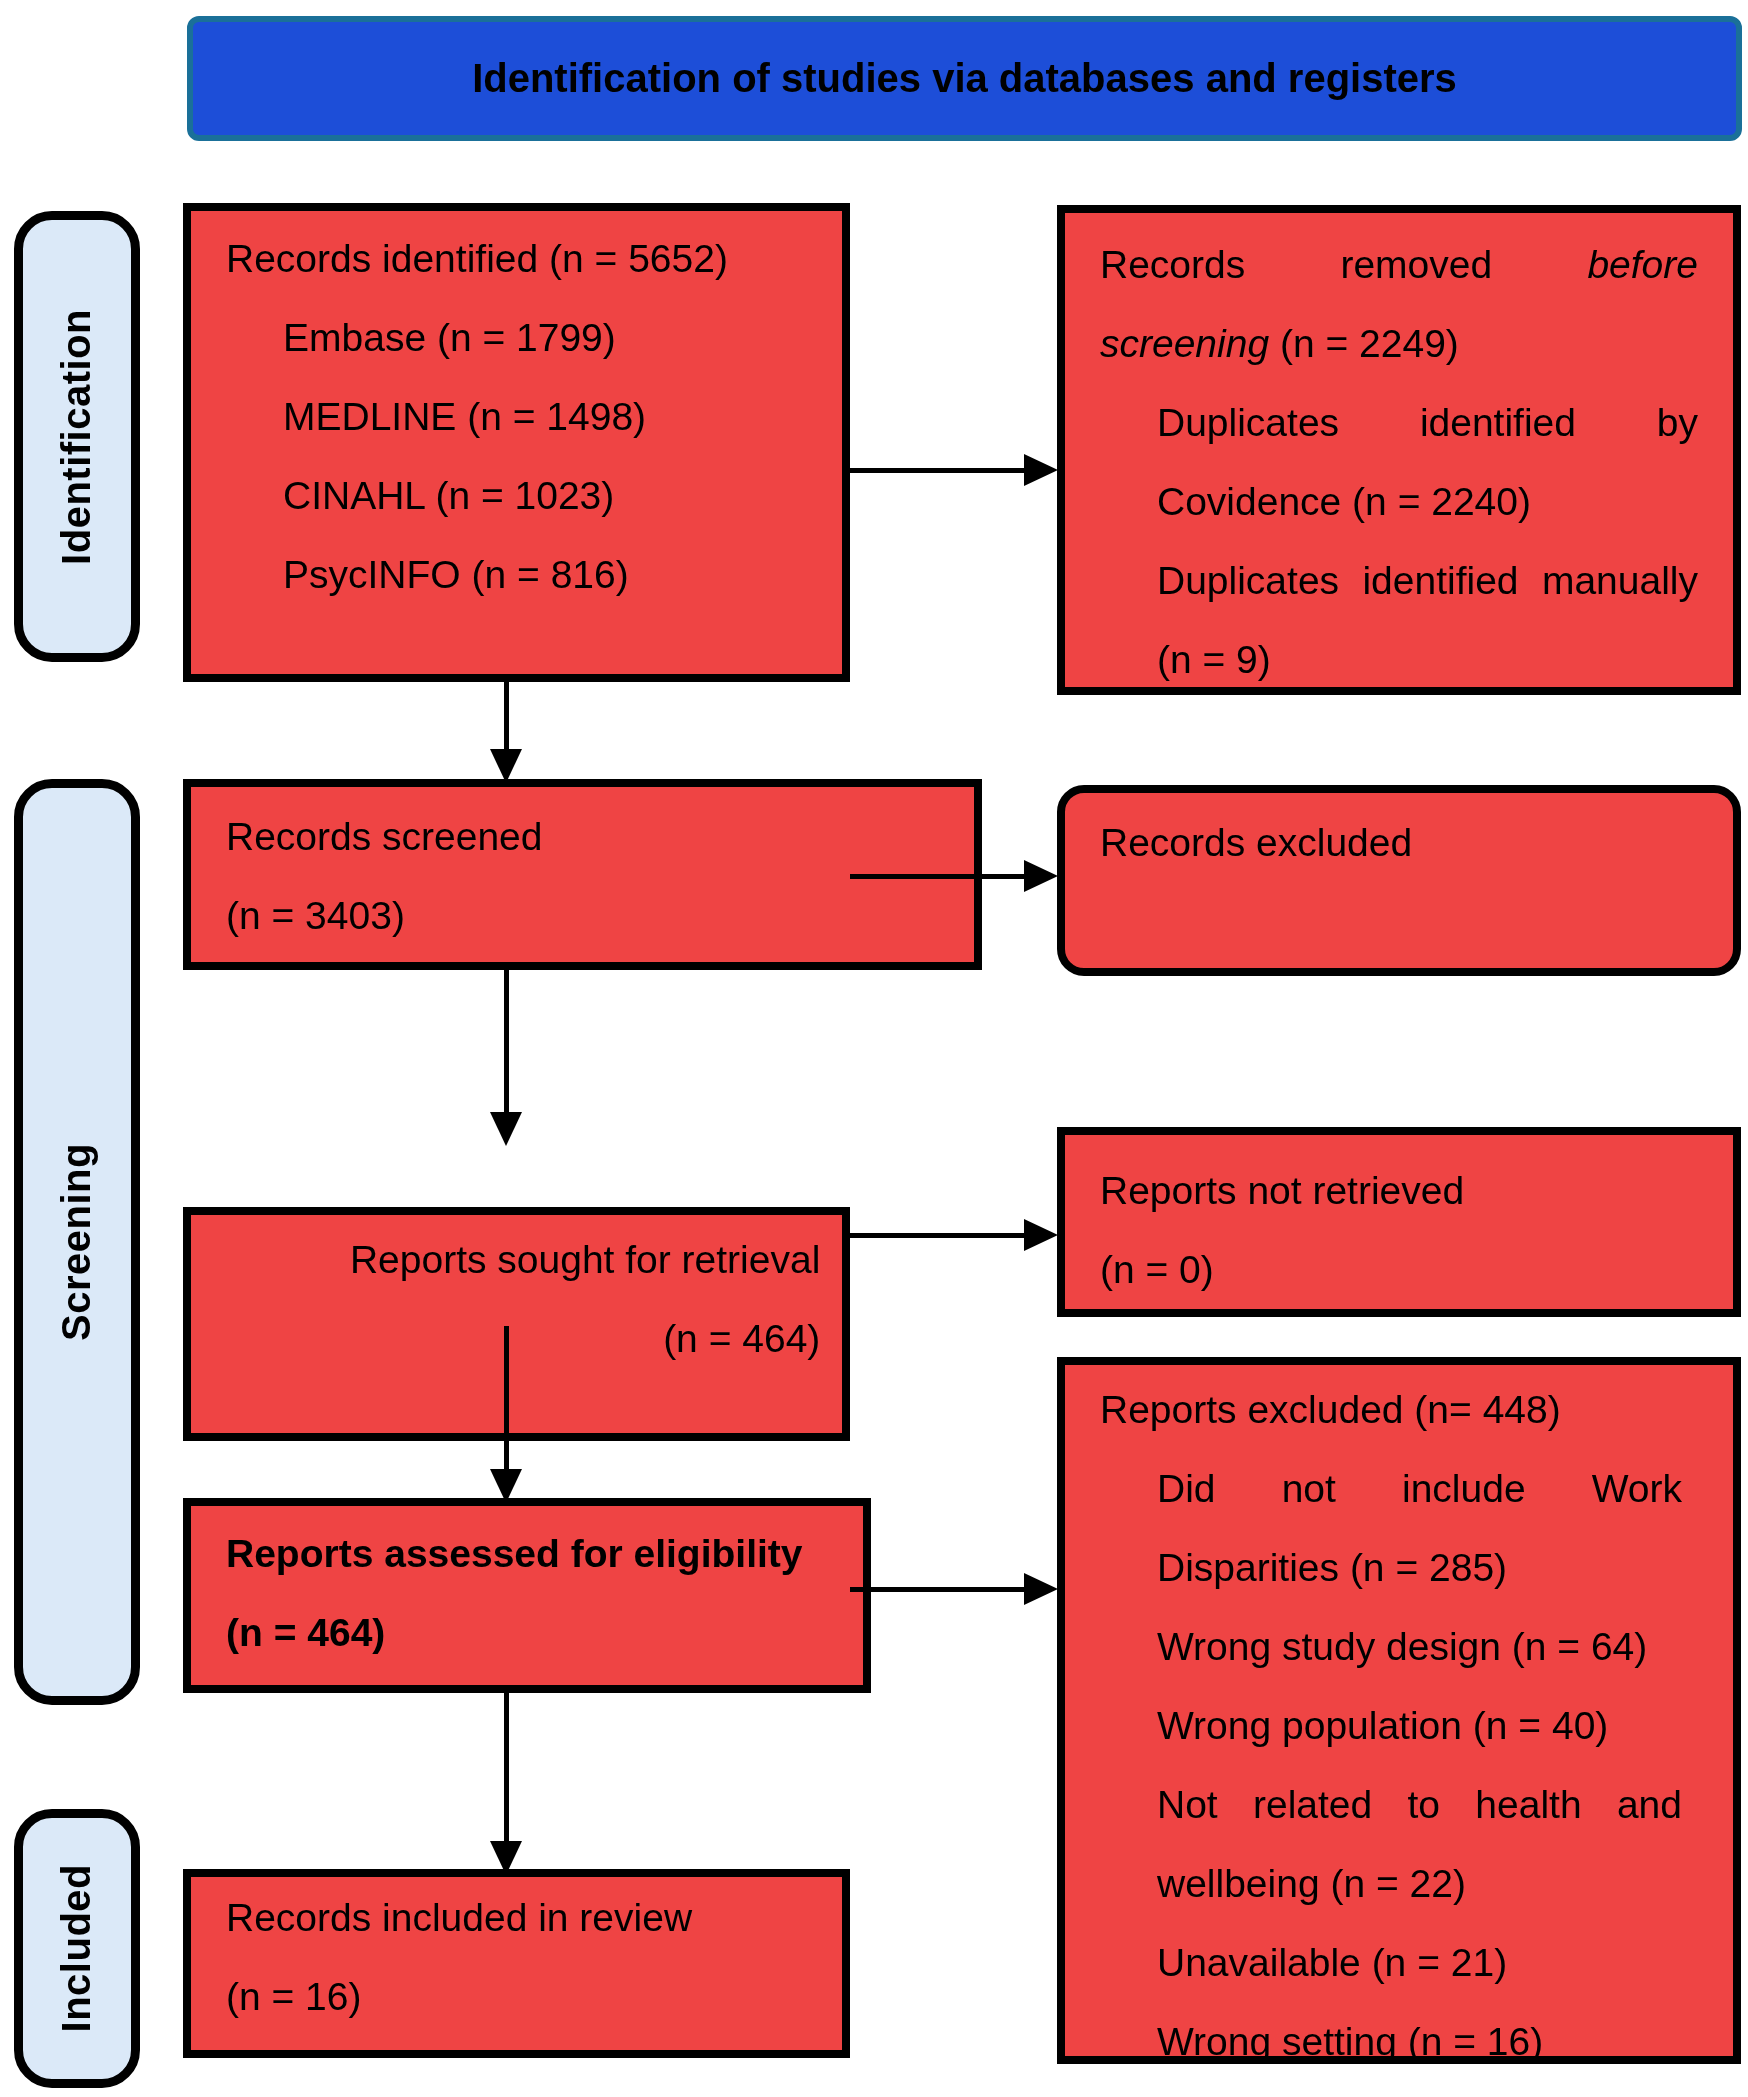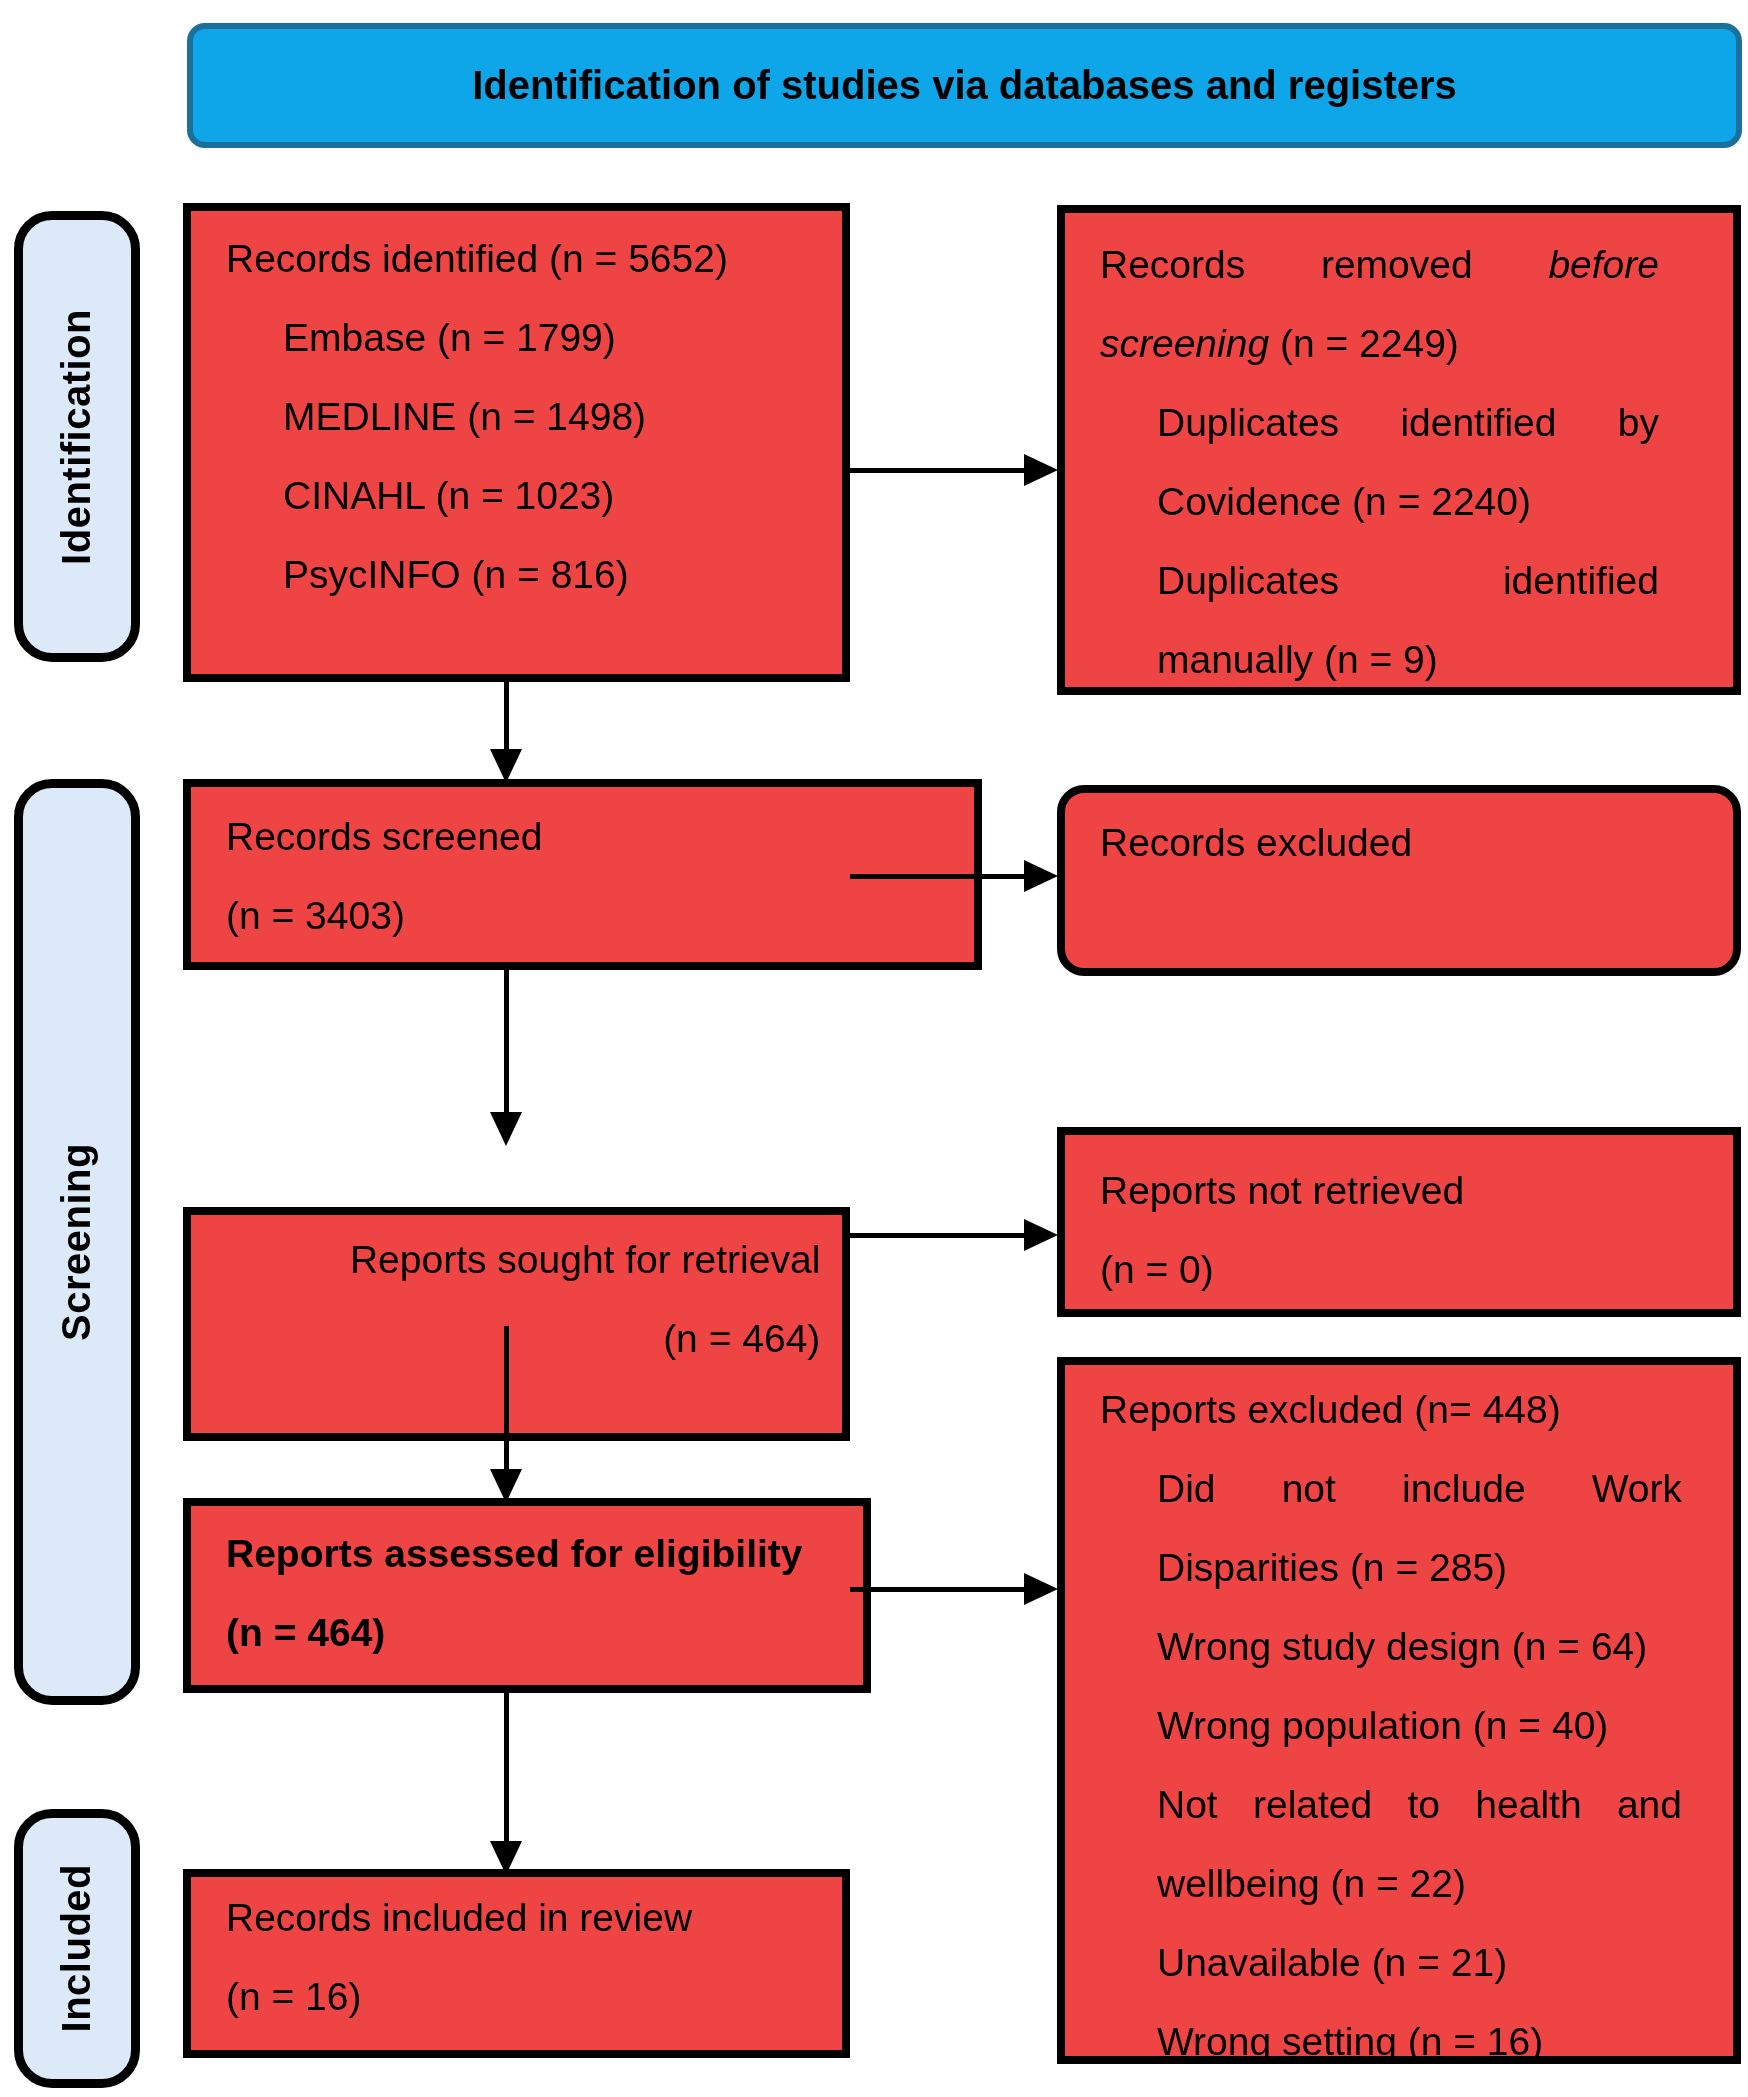--- a/index.html
+++ b/index.html
@@ -12,24 +12,24 @@
     color: #000000;
     overflow: hidden;
   }
 
   
   .header {
     position: absolute;
     left: 187px; top: 16.3px;
     width: 1555px; height: 125px;
     box-sizing: border-box;
-    background: #0ea5e9;
+    background: #1d4ed8;
     border: 6.5px solid #1A7099;
-    border-radius: 18px;
-    display: flex; align-items: center; justify-content: center; margin-top: 7px;
+    border-radius: 12px;
+    display: flex; align-items: center; justify-content: center;
   }
   .header-title { font-size: 40px; font-weight: bold; }
 
   
   .stage {
     position: absolute;
     left: 13.5px; width: 126px;
     box-sizing: border-box;
     background: #DBE9F8;
     border: 9.8px solid #000000;
@@ -62,21 +62,21 @@
   .it { font-style: italic; }
 
   
   #box-identified { left: 183px; top: 203px;  width: 667px; height: 479px; padding: 8.1px 21.7px 0 35px; }
   #box-screened   { left: 183px; top: 779px; width: 799px; height: 191px; padding: 9.8px 21.7px 0 35px; }
   #box-sought     { left: 183px; top: 1207px; width: 667px; height: 234px; padding: 4.9px 21.7px 0 35px; text-align: right; }
   #box-assessed   { left: 183px; top: 1498px; width: 688px; height: 195px; padding: 8.1px 21.7px 0 35px; font-weight: bold; }
   #box-included   { left: 183px; top: 1869px; width: 667px; height: 189px; padding: 1.1px 21.7px 0 35px; }
 
   
-  #box-removed        { left: 1057px; top: 205px;  width: 684px; height: 490px;  padding: 12px 74px 0 35px; }
+  #box-removed        { left: 1057px; top: 205px;  width: 684px; height: 490px;  padding: 12px 35px 0 35px; }
   #box-rec-excluded   { left: 1057px; top: 785px; width: 684px; height: 191px;  padding: 10.3px 51px 0 35px; border-radius: 27px; }
   #box-not-retrieved  { left: 1057px; top: 1127px; width: 684px; height: 190px;  padding: 16.3px 51px 0 35px; }
   #box-rep-excluded   { left: 1057px; top: 1357px; width: 684px; height: 707px; padding: 5.4px 51px 0 35px; }
 
   
   .hline { position: absolute; height: 4.9px; background: #000000; left: 850px; width: 177px; }
   .hhead { position: absolute; width: 0; height: 0; left: 1024px;
            border-top: 16.3px solid transparent; border-bottom: 16.3px solid transparent;
            border-left: 34px solid #000000; }
   .vline { position: absolute; width: 4.9px; background: #000000; left: 504px; }

